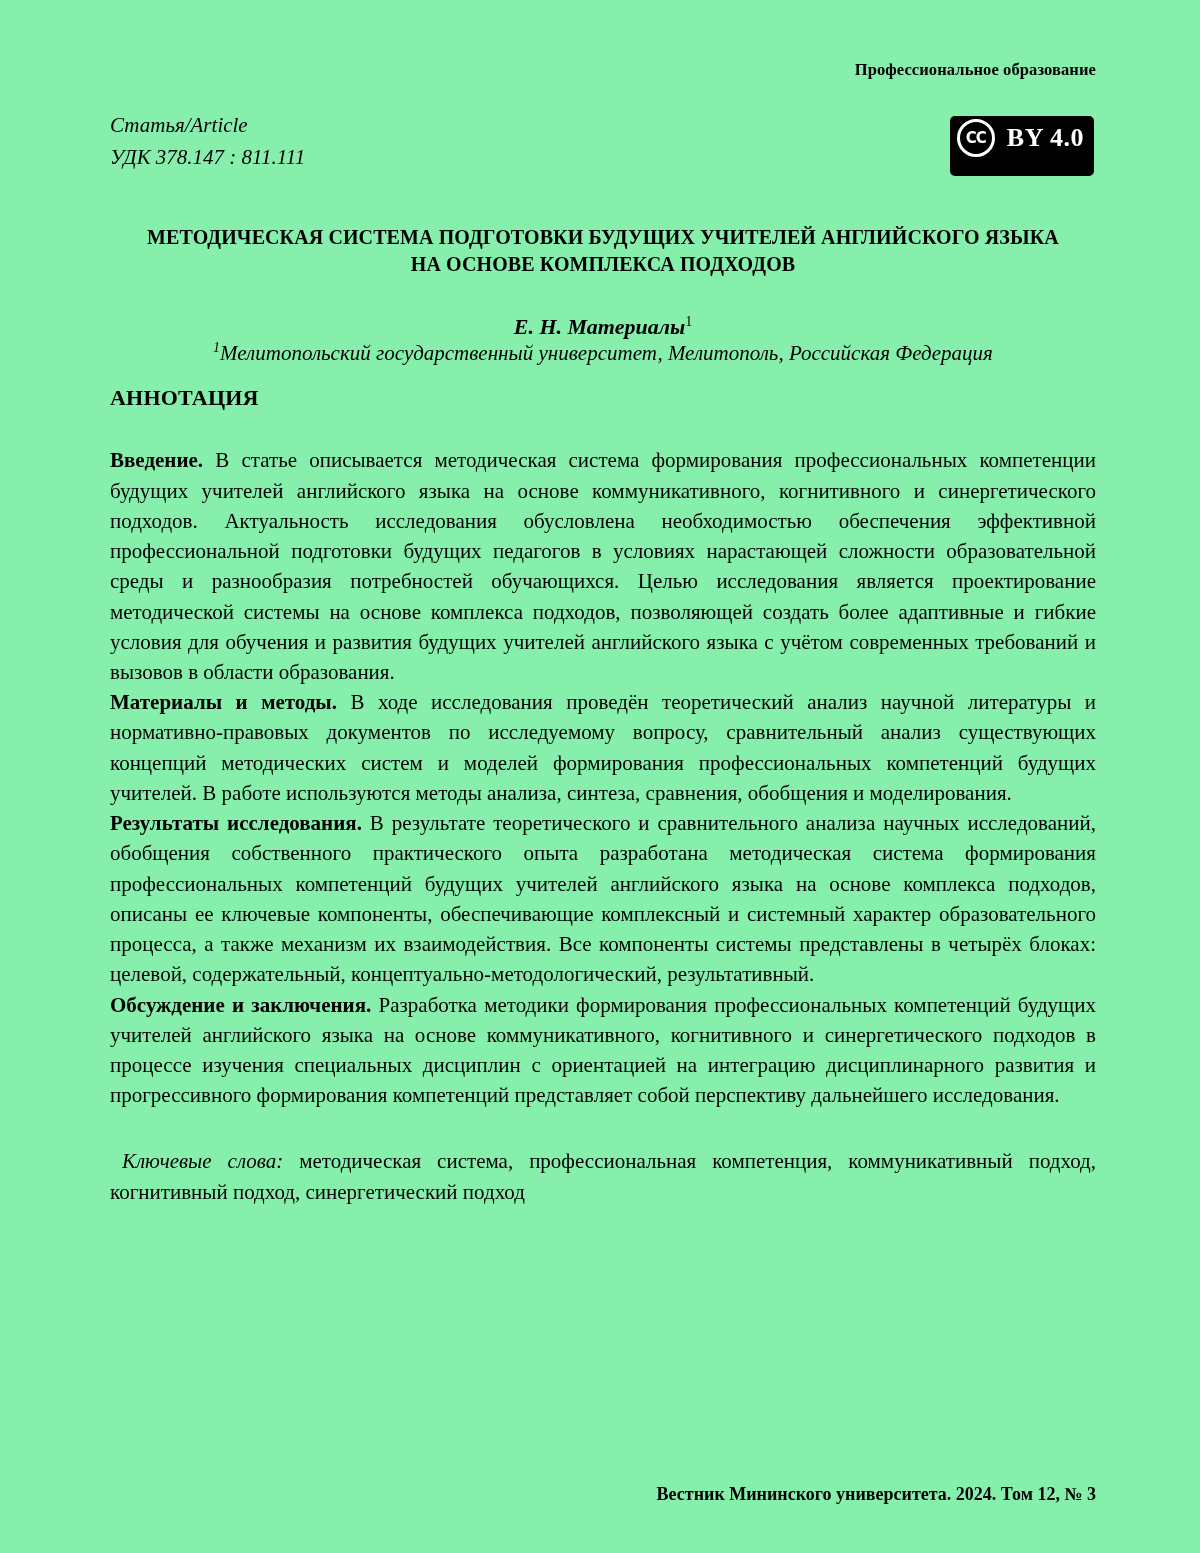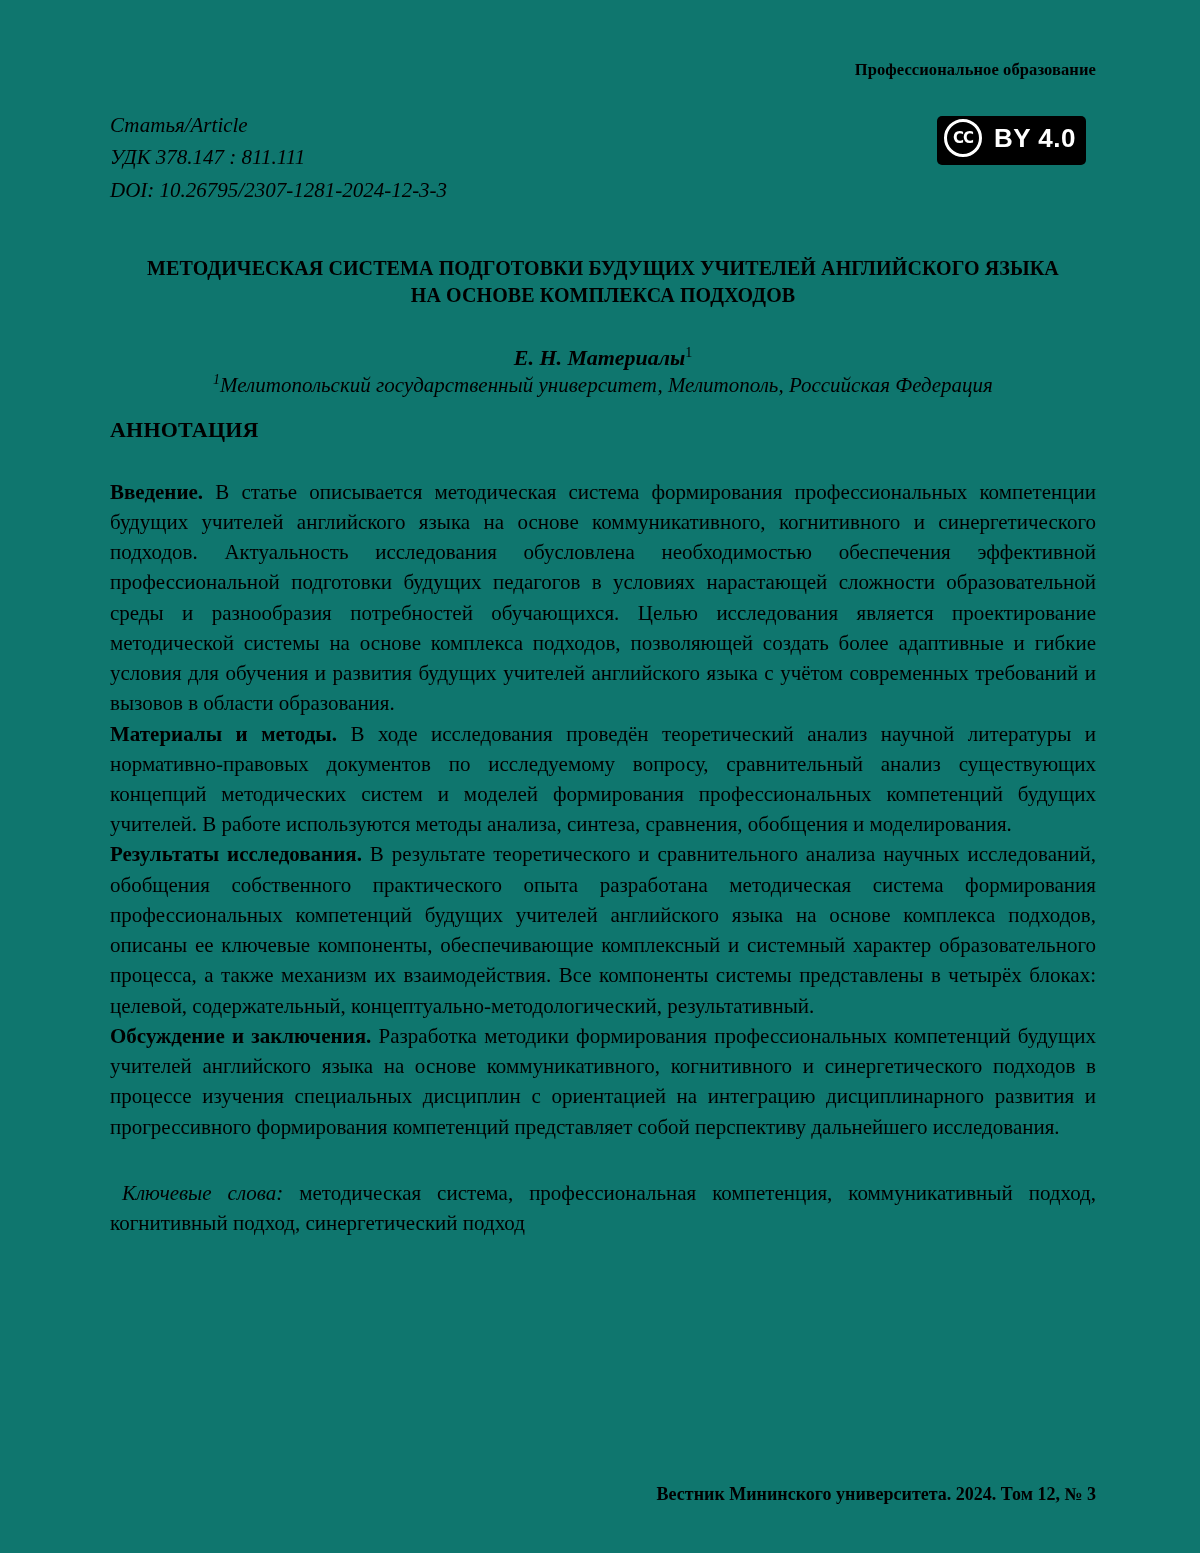--- a/index.html
+++ b/index.html
@@ -5,21 +5,21 @@
   html, body {
     margin: 0;
     padding: 0;
     background: #ffffff;
   }
   .page {
     position: relative;
     width: 1200px;
     height: 1553px;
     margin: 0 auto;
-    background: #0f766e;
+    background: #86efac;
     font-family: "Liberation Serif", serif;
     color: #000000;
     box-sizing: border-box;
     padding: 60px 104px 40px 110px;
   }
   .running-head {
     text-align: right;
     font-weight: bold;
     font-size: 16.5px;
     letter-spacing: 0.1px;
@@ -31,47 +31,47 @@
     align-items: flex-start;
   }
   .ids {
     font-size: 21px;
     line-height: 1.45;
     white-space: nowrap;
   }
   .ids div { margin-bottom: 2px; font-style: italic; }
   .cc-badge {
     margin-top: 6px;
-    margin-right: 10px;
+    margin-right: 2px;
     display: inline-flex;
     align-items: center;
     background: #000000;
     border-radius: 5px;
-    padding: 5px 10px 10px 7px;
+    padding: 5px 10px 21px 7px;
     height: 34px;
     box-sizing: content-box;
   }
   .cc-circle {
     width: 32px;
     height: 32px;
     border-radius: 50%;
     background: #000000;
     border: 3px solid #ffffff;
     color: #ffffff;
     font-family: "DejaVu Sans", sans-serif;
     font-weight: bold;
     font-size: 15px;
     display: flex;
     align-items: center;
     justify-content: center;
     letter-spacing: -1px;
   }
   .cc-text {
     color: #ffffff;
-    font-family: Liberation Sans, sans-serif;
+    font-family: Liberation Serif, serif;
     font-weight: bold;
     font-size: 26px;
     margin-left: 12px;
     letter-spacing: 0.5px;
   }
   h1.title {
     text-align: center;
     font-size: 20px;
     font-weight: bold;
     line-height: 1.35;
@@ -133,21 +133,20 @@
 <body>
 
 <div class="page">
 
   <div class="running-head">Профессиональное образование</div>
 
   <div class="top-row">
     <div class="ids">
       <div>Статья/Article</div>
       <div>УДК 378.147 : 811.111</div>
-      <div>DOI: 10.26795/2307-1281-2024-12-3-3</div>
     </div>
     <div class="cc-badge">
       <span class="cc-circle">CC</span>
       <span class="cc-text">BY 4.0</span>
     </div>
   </div>
 
   <h1 class="title">МЕТОДИЧЕСКАЯ СИСТЕМА ПОДГОТОВКИ БУДУЩИХ УЧИТЕЛЕЙ АНГЛИЙСКОГО ЯЗЫКА НА ОСНОВЕ КОМПЛЕКСА ПОДХОДОВ</h1>
 
   <div class="author">

